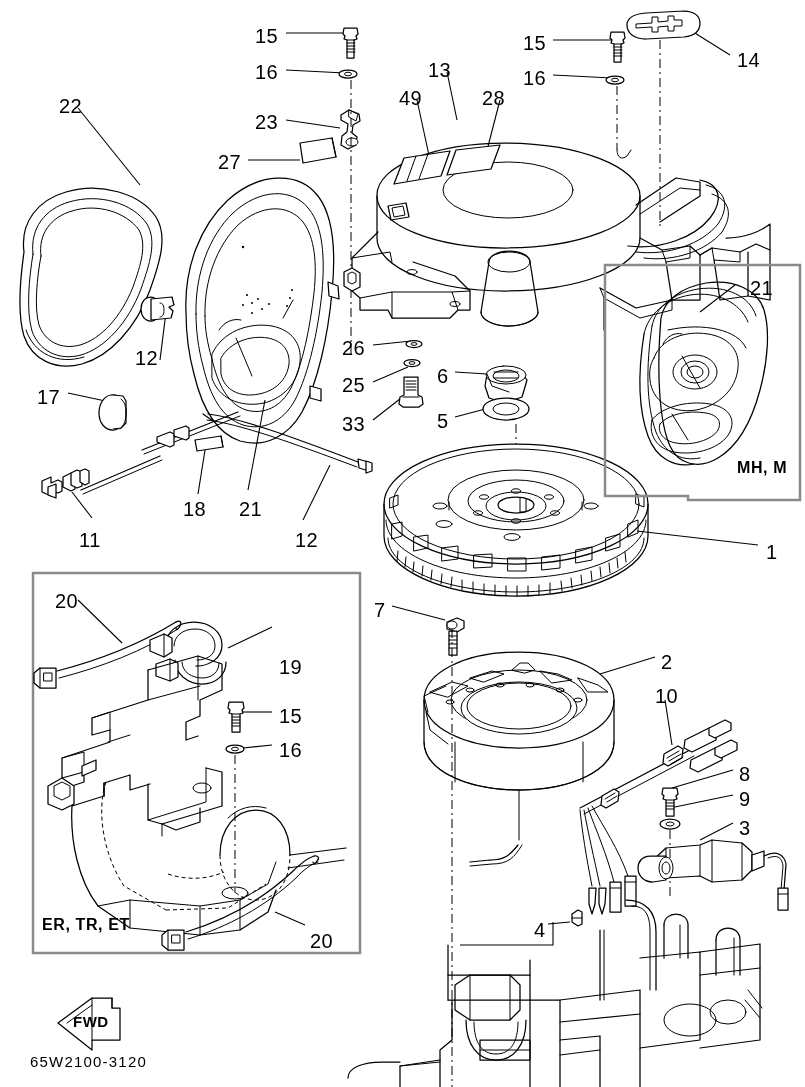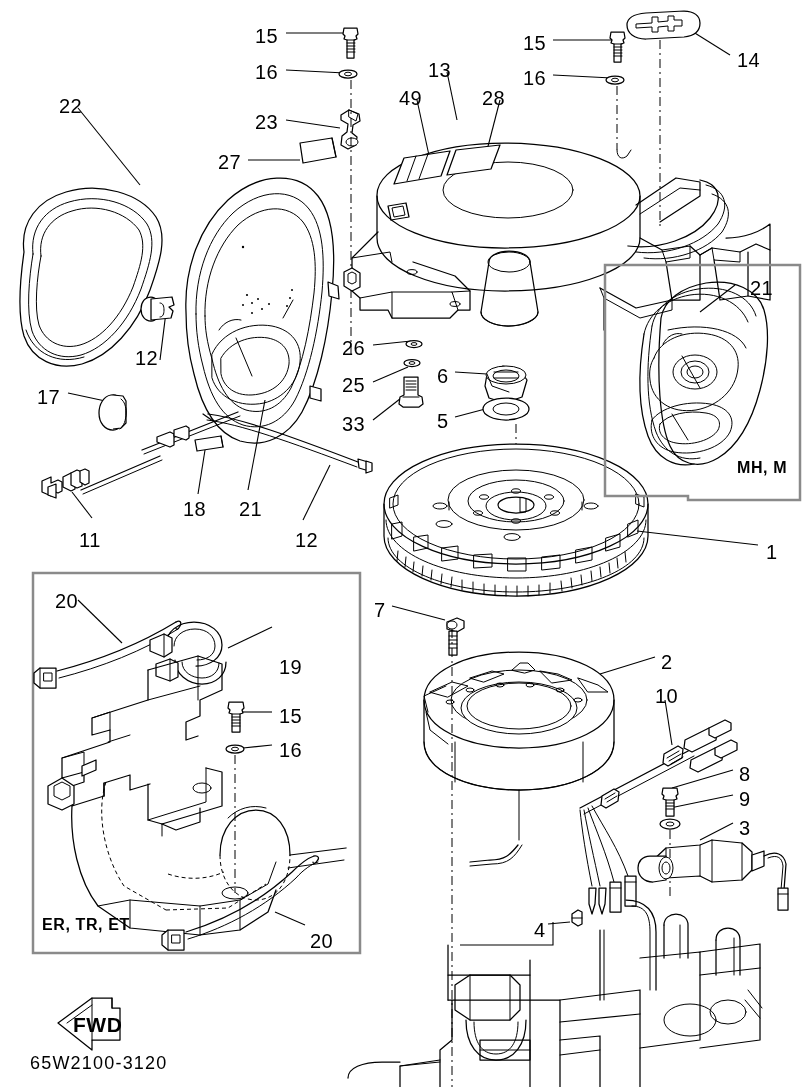--- a/index.html
+++ b/index.html
@@ -6,23 +6,23 @@
   body{width:805px;height:1087px;position:relative;overflow:hidden;
        font-family:"Liberation Sans",sans-serif;color:#000;}
   #stage{position:absolute;left:0;top:0;width:805px;height:965px;}
   svg.art{position:absolute;left:0;top:0;width:805px;height:1087px;
           overflow:visible;}
   .callout{position:absolute;font-size:20px;font-weight:400;
            line-height:1;letter-spacing:.5px;white-space:nowrap;
            font-family:"Liberation Sans",sans-serif;}
   .insetlabel{position:absolute;font-size:16px;font-weight:bold;
               letter-spacing:.6px;white-space:nowrap;}
-  .partno{position:absolute;font-size:18px;letter-spacing:1.2px;
+  .partno{position:absolute;font-size:15px;letter-spacing:1.2px;
           white-space:nowrap;}
-  .fwd{position:absolute;font-size:21px;font-weight:bold;
+  .fwd{position:absolute;font-size:15px;font-weight:bold;
        letter-spacing:.5px;}
 </style>
 </head>
 <body>
 
 <div id="stage">
 
 <svg class="art" viewBox="0 0 805 1087">
   <defs>
     <style>

